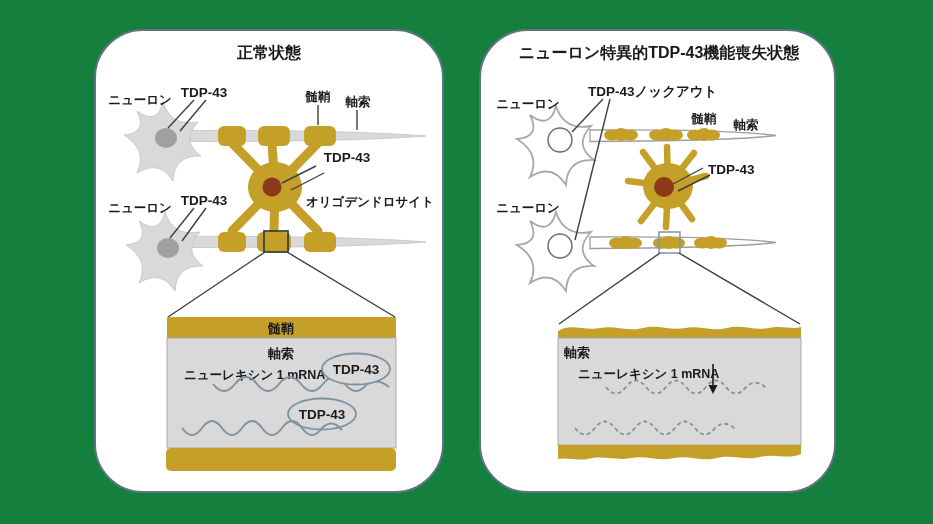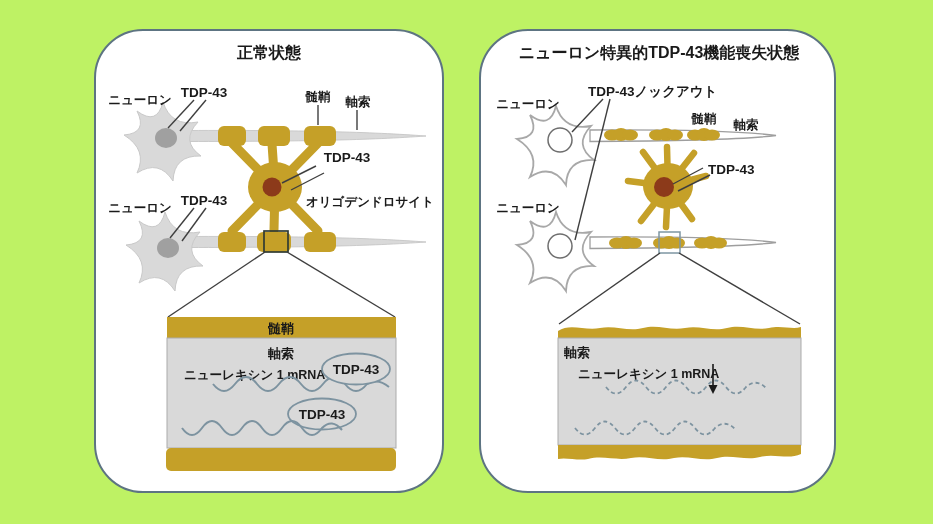--- a/index.html
+++ b/index.html
@@ -1,16 +1,16 @@
 <!DOCTYPE html>
 <html><head>
 <meta charset="utf-8">
 <style>
   html,body{margin:0;padding:0;background:#ffffff;}
-  .stage{position:relative;width:933px;height:524px;background:#bef264;overflow:hidden;
+  .stage{position:relative;width:933px;height:524px;background:#15803d;overflow:hidden;
          font-family:"Liberation Sans","DejaVu Sans",sans-serif;}
   svg{position:absolute;left:0;top:0;}
   text{font-family:"Liberation Sans","DejaVu Sans",sans-serif;fill:#1a1a1a;}
   .title{font-size:16px;font-weight:700;}
   .lbl{font-size:12.5px;font-weight:600;}
   .lat{font-size:13.5px;font-weight:600;}
   .inset-lbl{font-size:13px;font-weight:700;}
   .mrna{font-size:12.5px;font-weight:600;}
 </style>
 </head>

